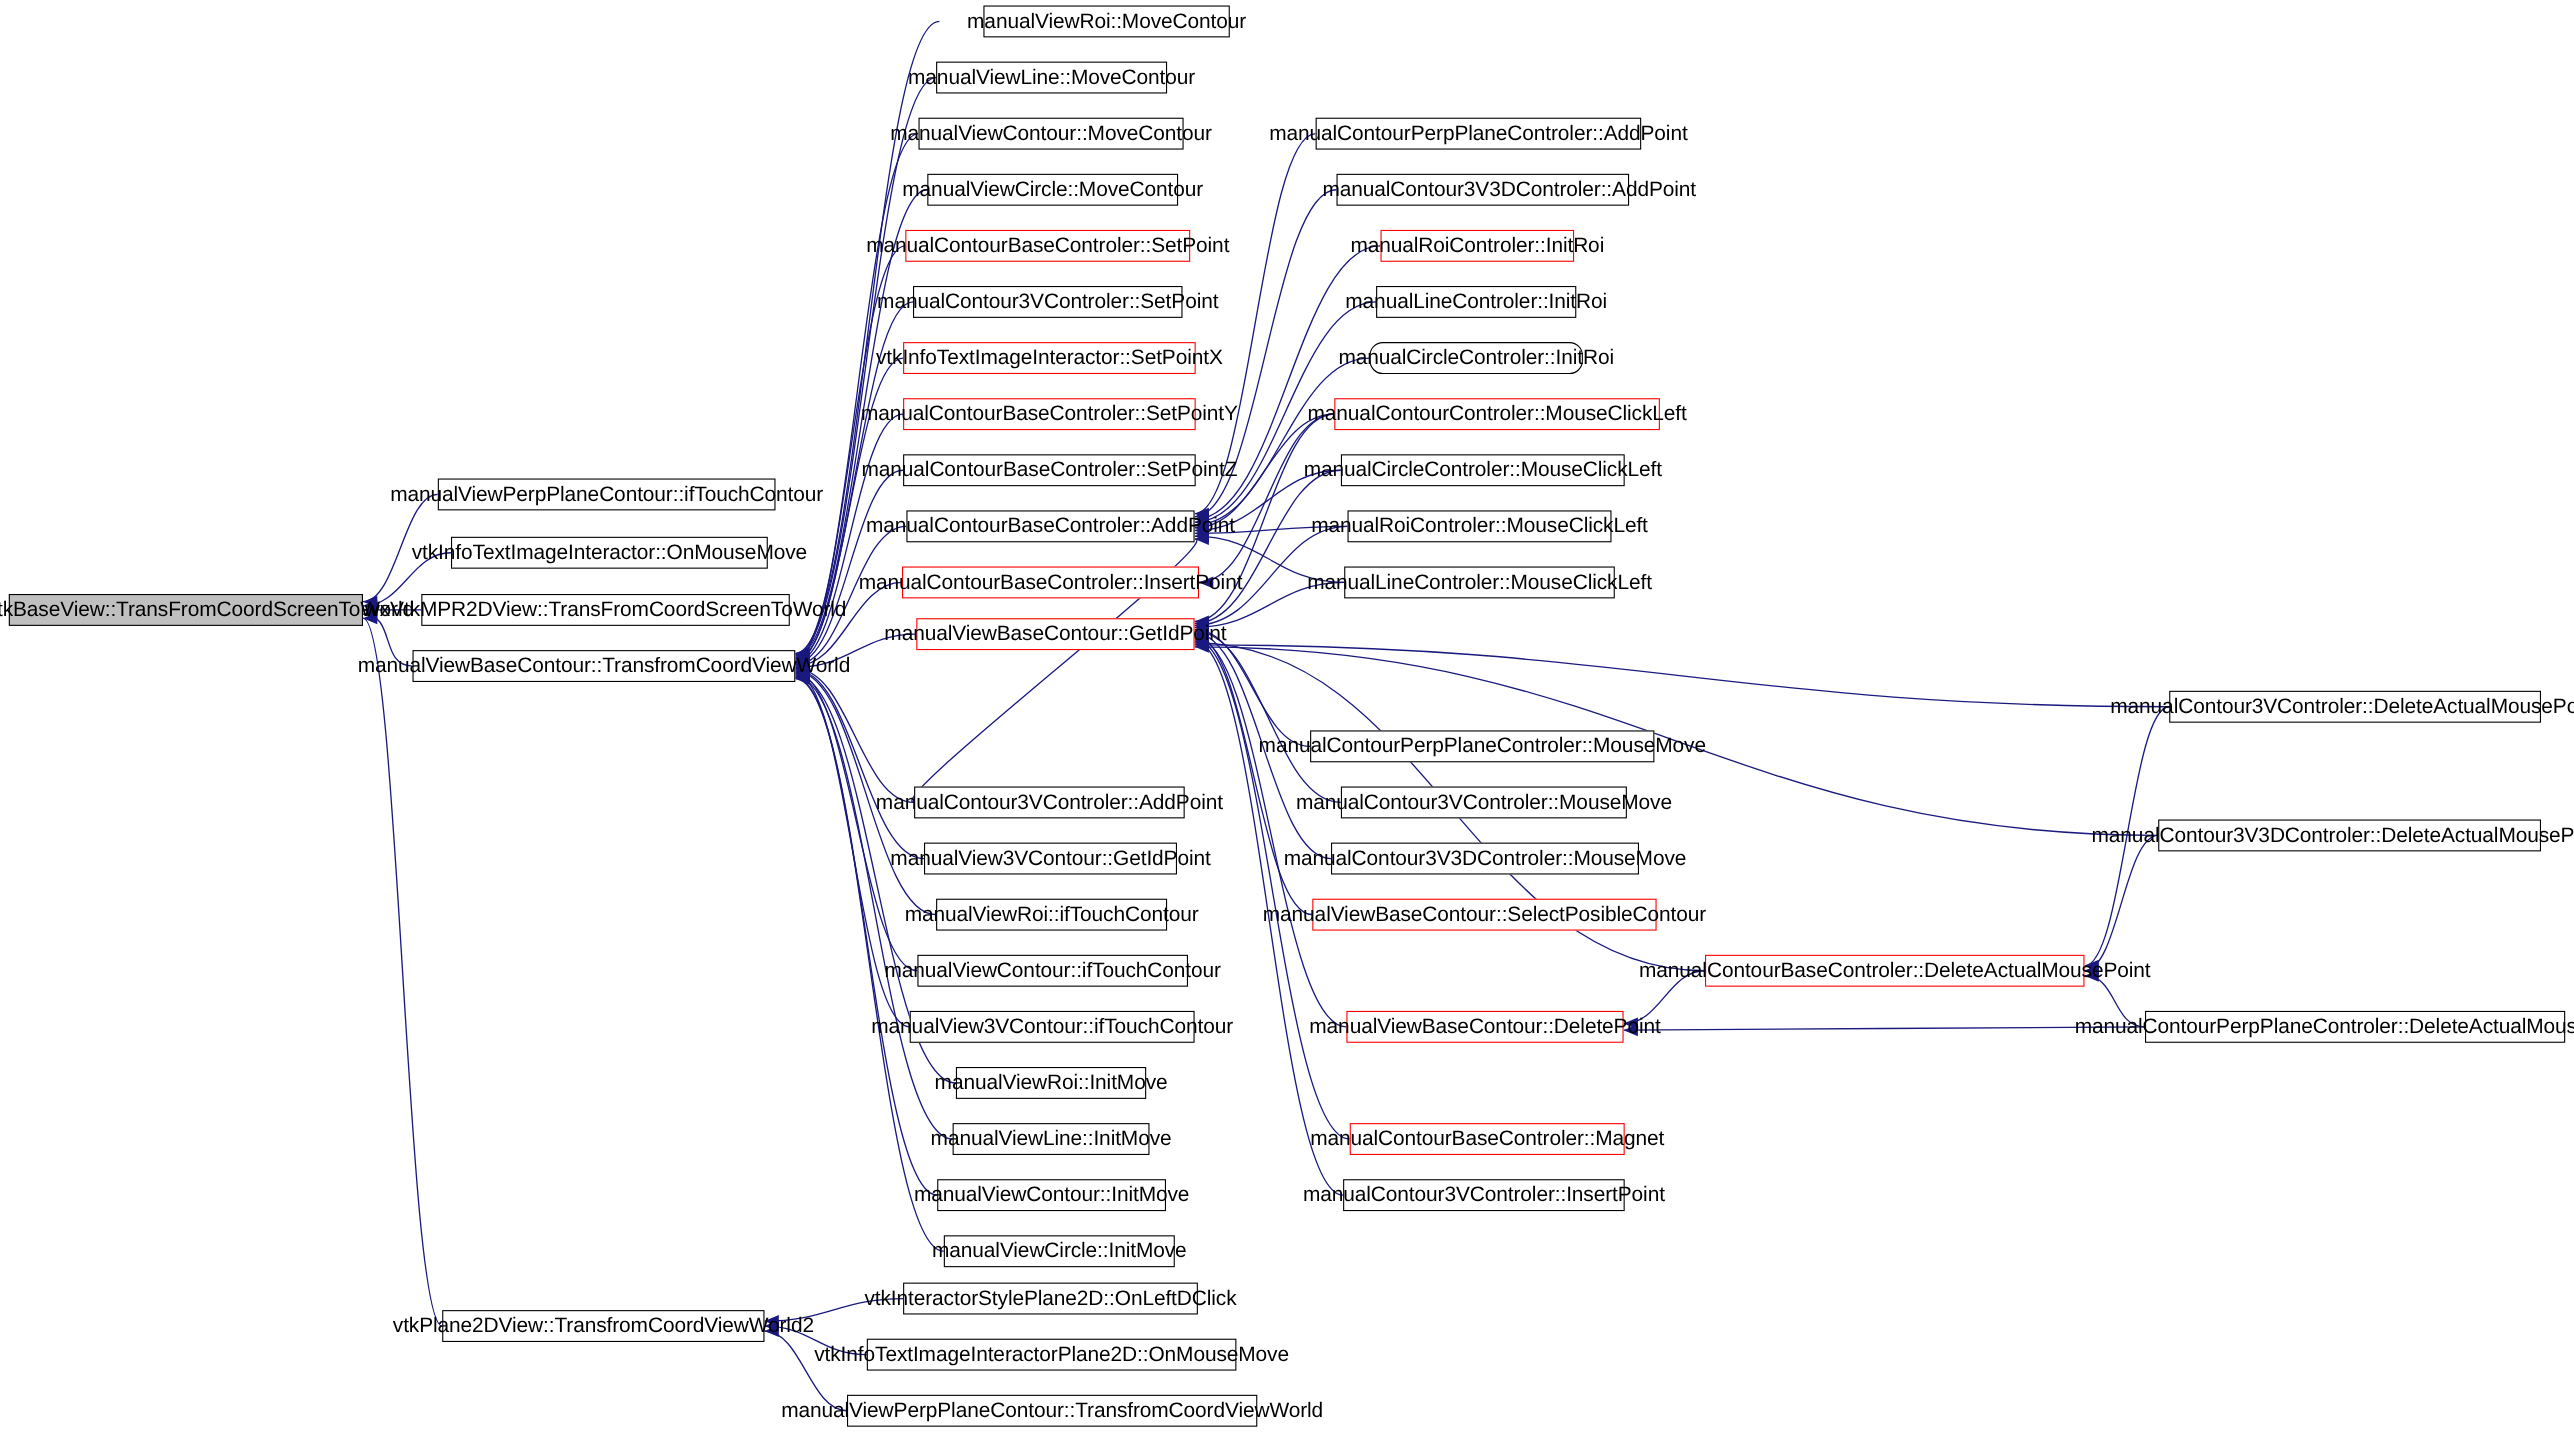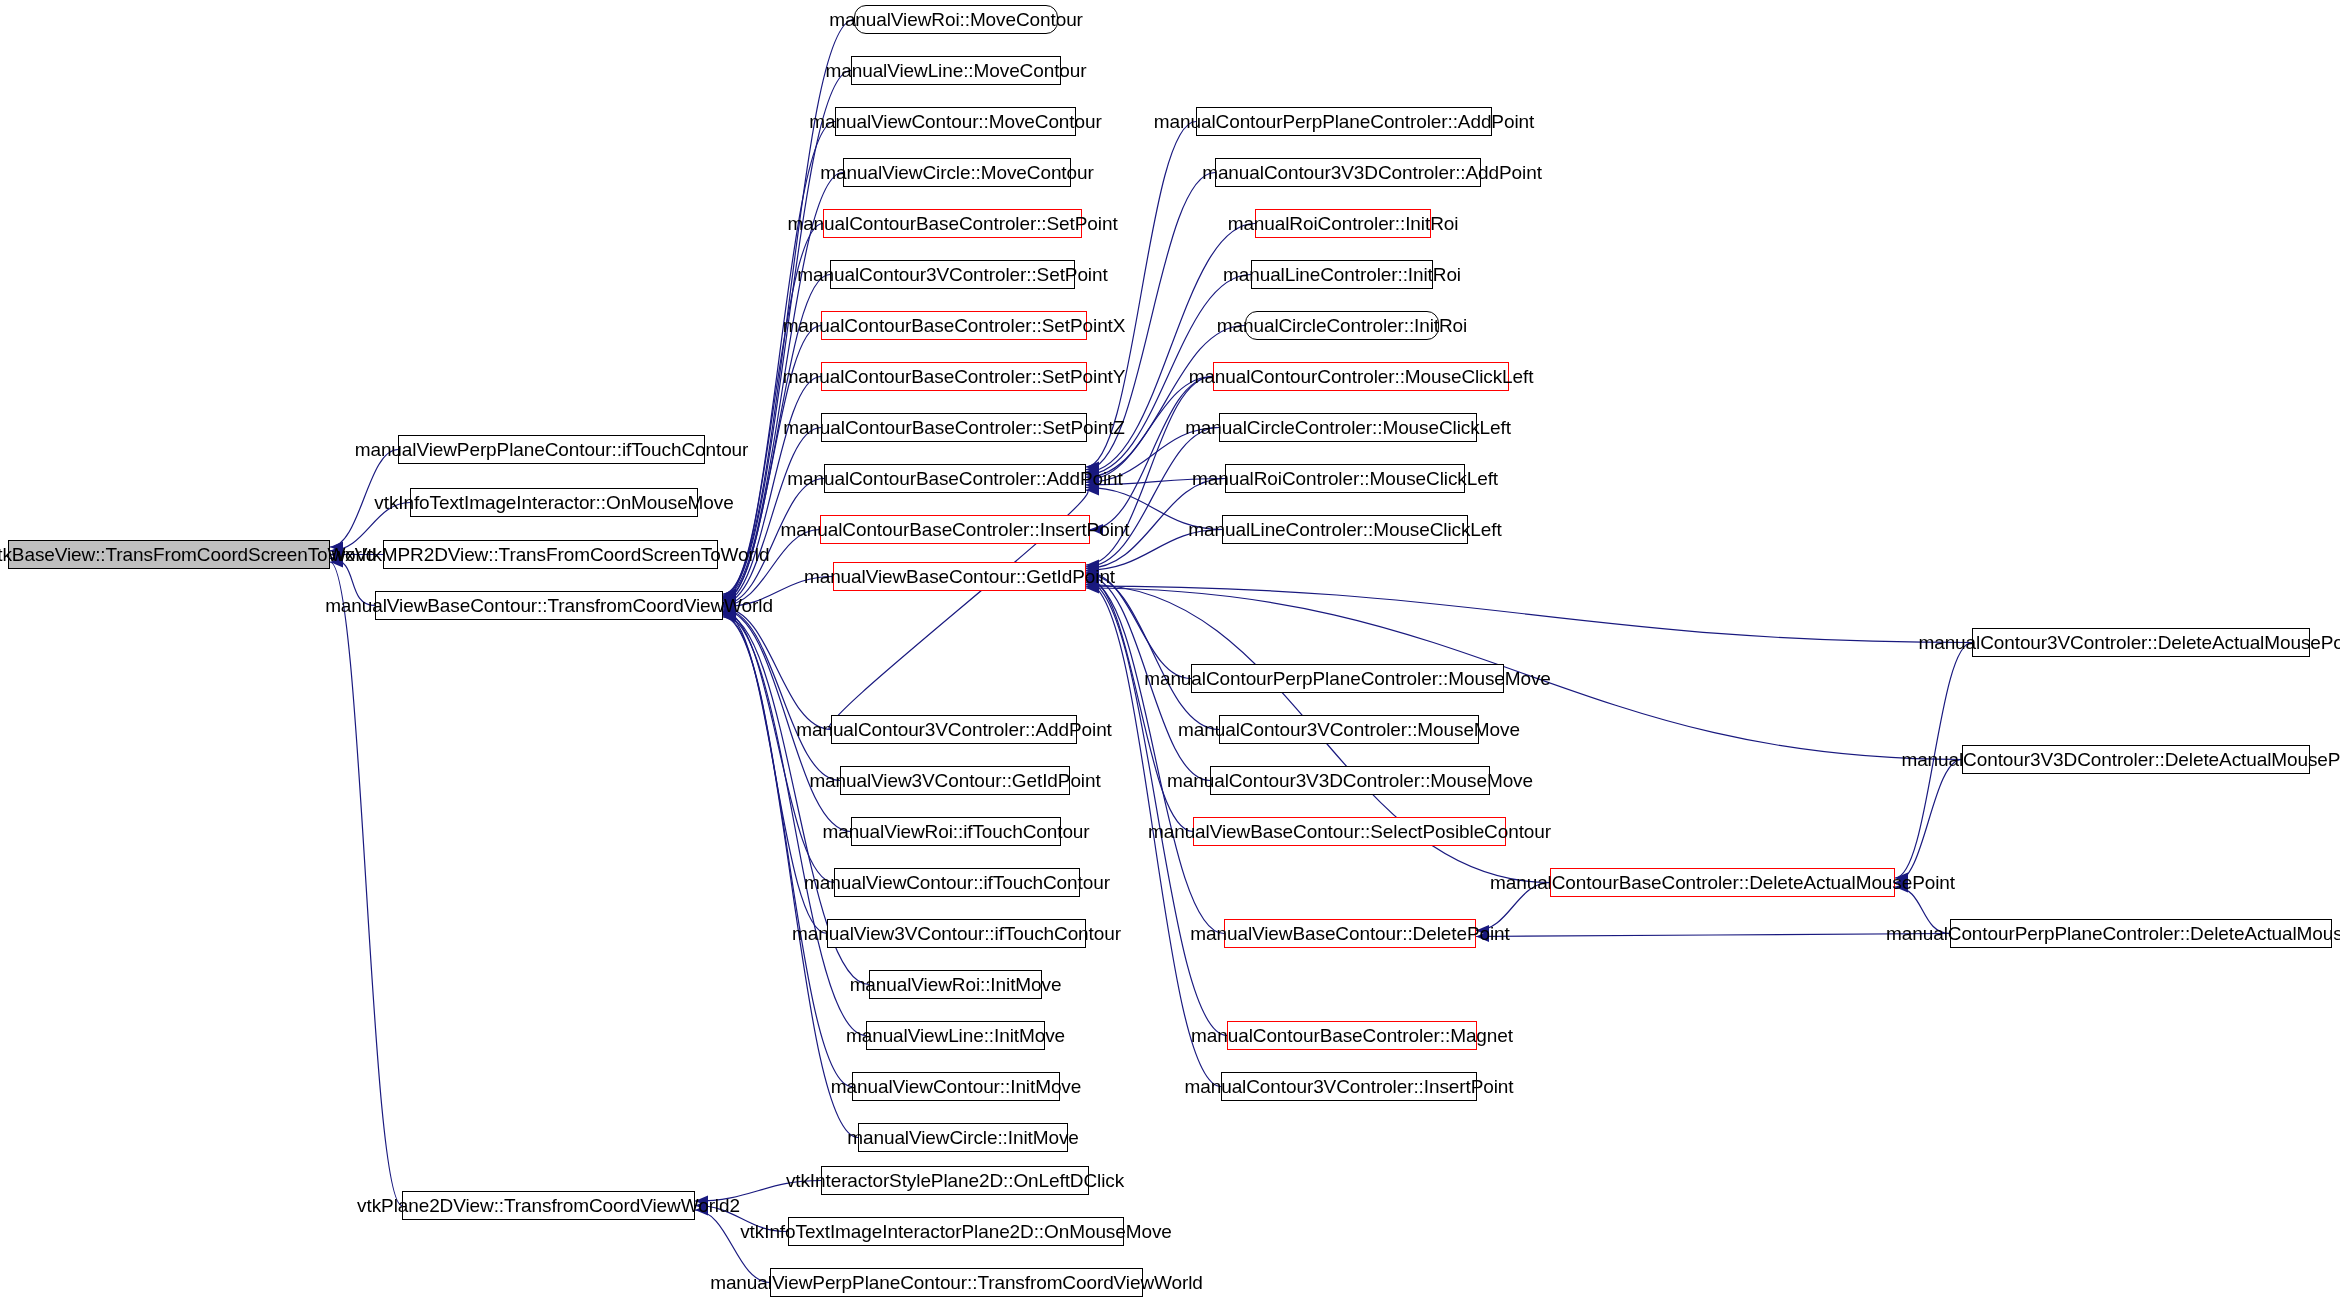--- a/index.html
+++ b/index.html
@@ -181,40 +181,40 @@
       </div>
       <div class="node" style="left: 383px; top: 540px; width: 335px; height: 29px;">
         <span>wxVtkMPR2DView::TransFromCoordScreenToWorld</span>
       </div>
       <div class="node" style="left: 375px; top: 591px; width: 348px; height: 29px;">
         <span>manualViewBaseContour::TransfromCoordViewWorld</span>
       </div>
       <div class="node" style="left: 402px; top: 1191px; width: 293px; height: 29px;">
         <span>vtkPlane2DView::TransfromCoordViewWorld2</span>
       </div>
-      <div class="node" style="left: 854px; top: 5px; width: 204px; height: 29px; border-radius: 12px;">
+      <div class="node" style="left: 894px; top: 5px; width: 224px; height: 29px;">
         <span>manualViewRoi::MoveContour</span>
       </div>
       <div class="node" style="left: 851px; top: 56px; width: 210px; height: 29px;">
         <span>manualViewLine::MoveContour</span>
       </div>
       <div class="node" style="left: 835px; top: 107px; width: 241px; height: 29px;">
         <span>manualViewContour::MoveContour</span>
       </div>
       <div class="node" style="left: 843px; top: 158px; width: 228px; height: 29px;">
         <span>manualViewCircle::MoveContour</span>
       </div>
       <div class="node red" style="left: 823px; top: 209px; width: 259px; height: 29px;">
         <span>manualContourBaseControler::SetPoint</span>
       </div>
       <div class="node" style="left: 830px; top: 260px; width: 245px; height: 29px;">
         <span>manualContour3VControler::SetPoint</span>
       </div>
       <div class="node red" style="left: 821px; top: 311px; width: 266px; height: 29px;">
-        <span>manualContourBaseControler::SetPointX</span>
+        <span>vtkInfoTextImageInteractor::SetPointX</span>
       </div>
       <div class="node red" style="left: 821px; top: 362px; width: 266px; height: 29px;">
         <span>manualContourBaseControler::SetPointY</span>
       </div>
       <div class="node" style="left: 821px; top: 413px; width: 266px; height: 29px;">
         <span>manualContourBaseControler::SetPointZ</span>
       </div>
       <div class="node" style="left: 824px; top: 464px; width: 262px; height: 29px;">
         <span>manualContourBaseControler::AddPoint</span>
       </div>

